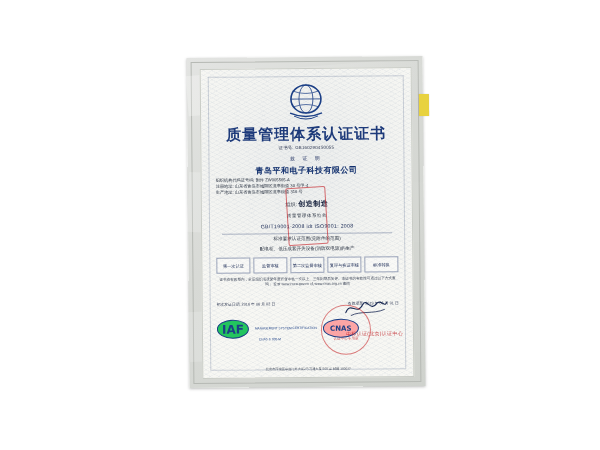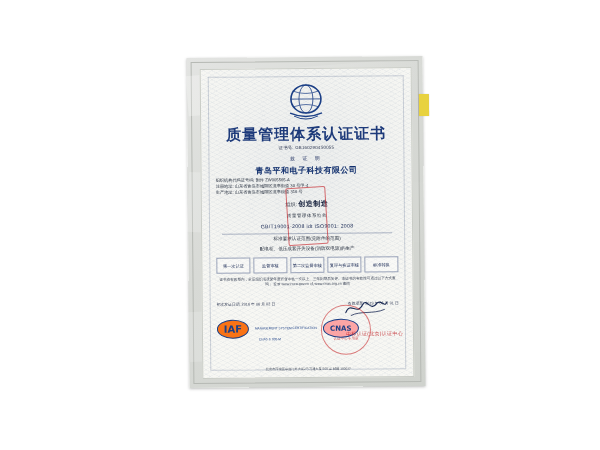--- a/index.html
+++ b/index.html
@@ -316,23 +316,23 @@
   .logo-oval {
     width: 30px;
     height: 17px;
     border: 1.4px solid #1b3f86;
     border-radius: 50%;
     display: flex;
     align-items: center;
     justify-content: center;
     font-family: "DejaVu Sans", sans-serif;
     font-weight: bold;
-    font-size: 10px;
+    font-size: 12px;
     color: #1b3f86;
-    background: #f97316;
+    background: #22c55e;
   }
   .logo-text-block {
     font-size: 3.2px;
     line-height: 4.4px;
     color: #1b3f86;
   }
   .logo-cnas {
     width: 34px;
     height: 17px;
     border: 1.4px solid #1b3f86;

